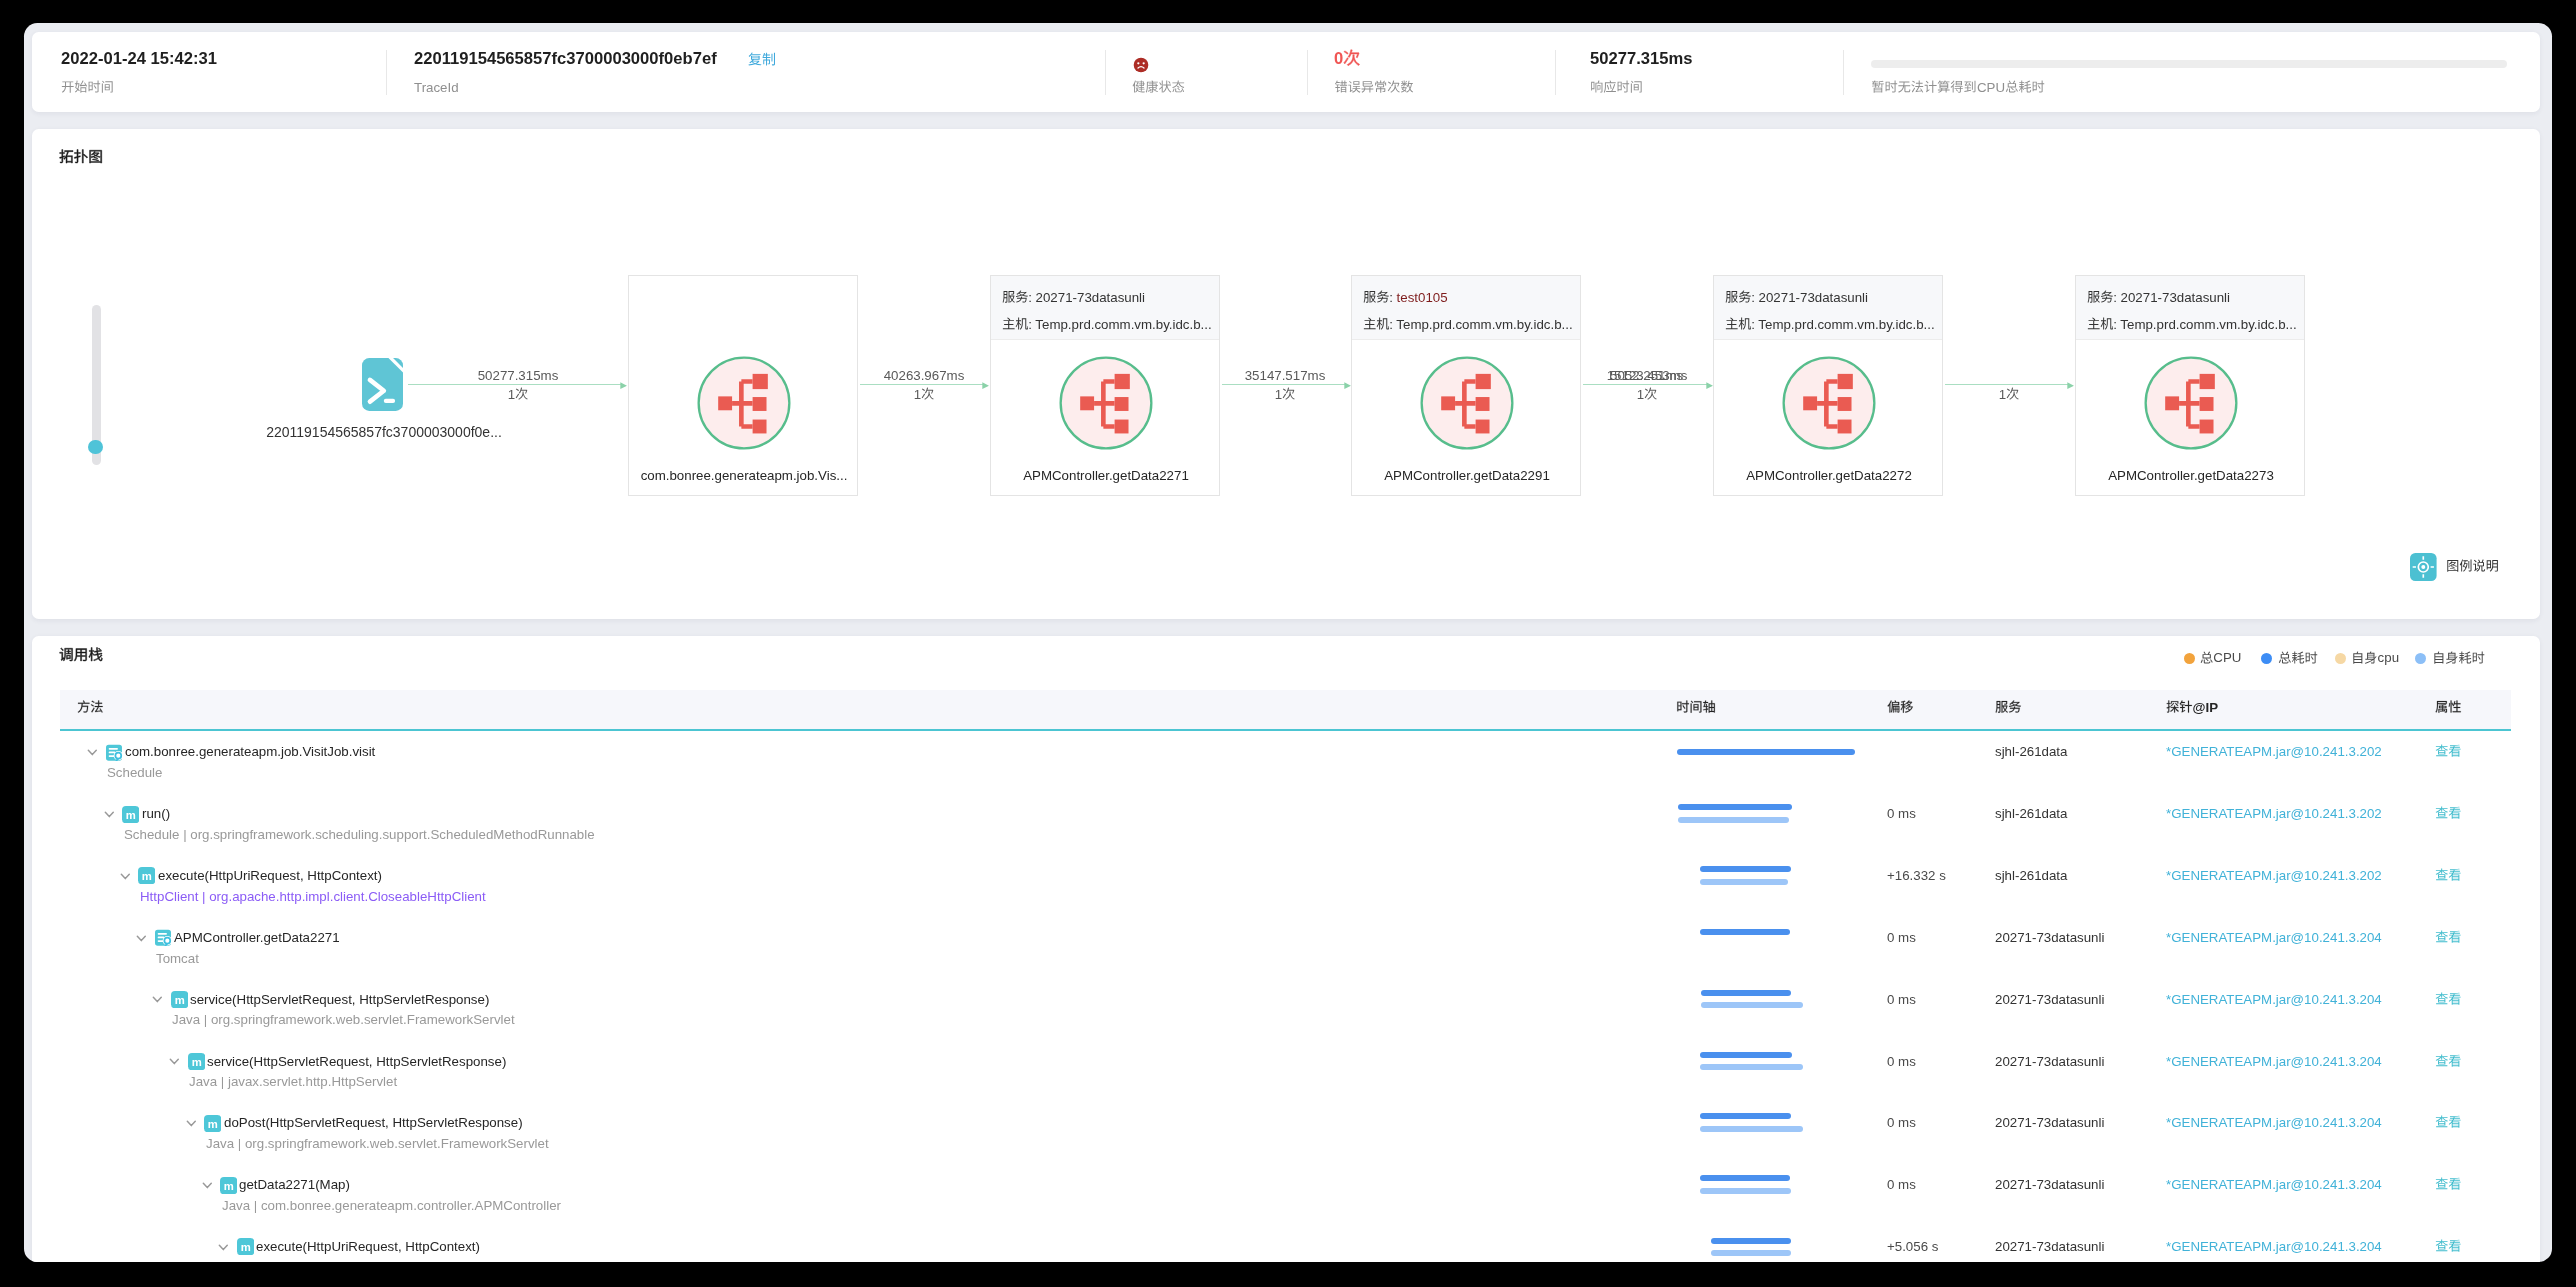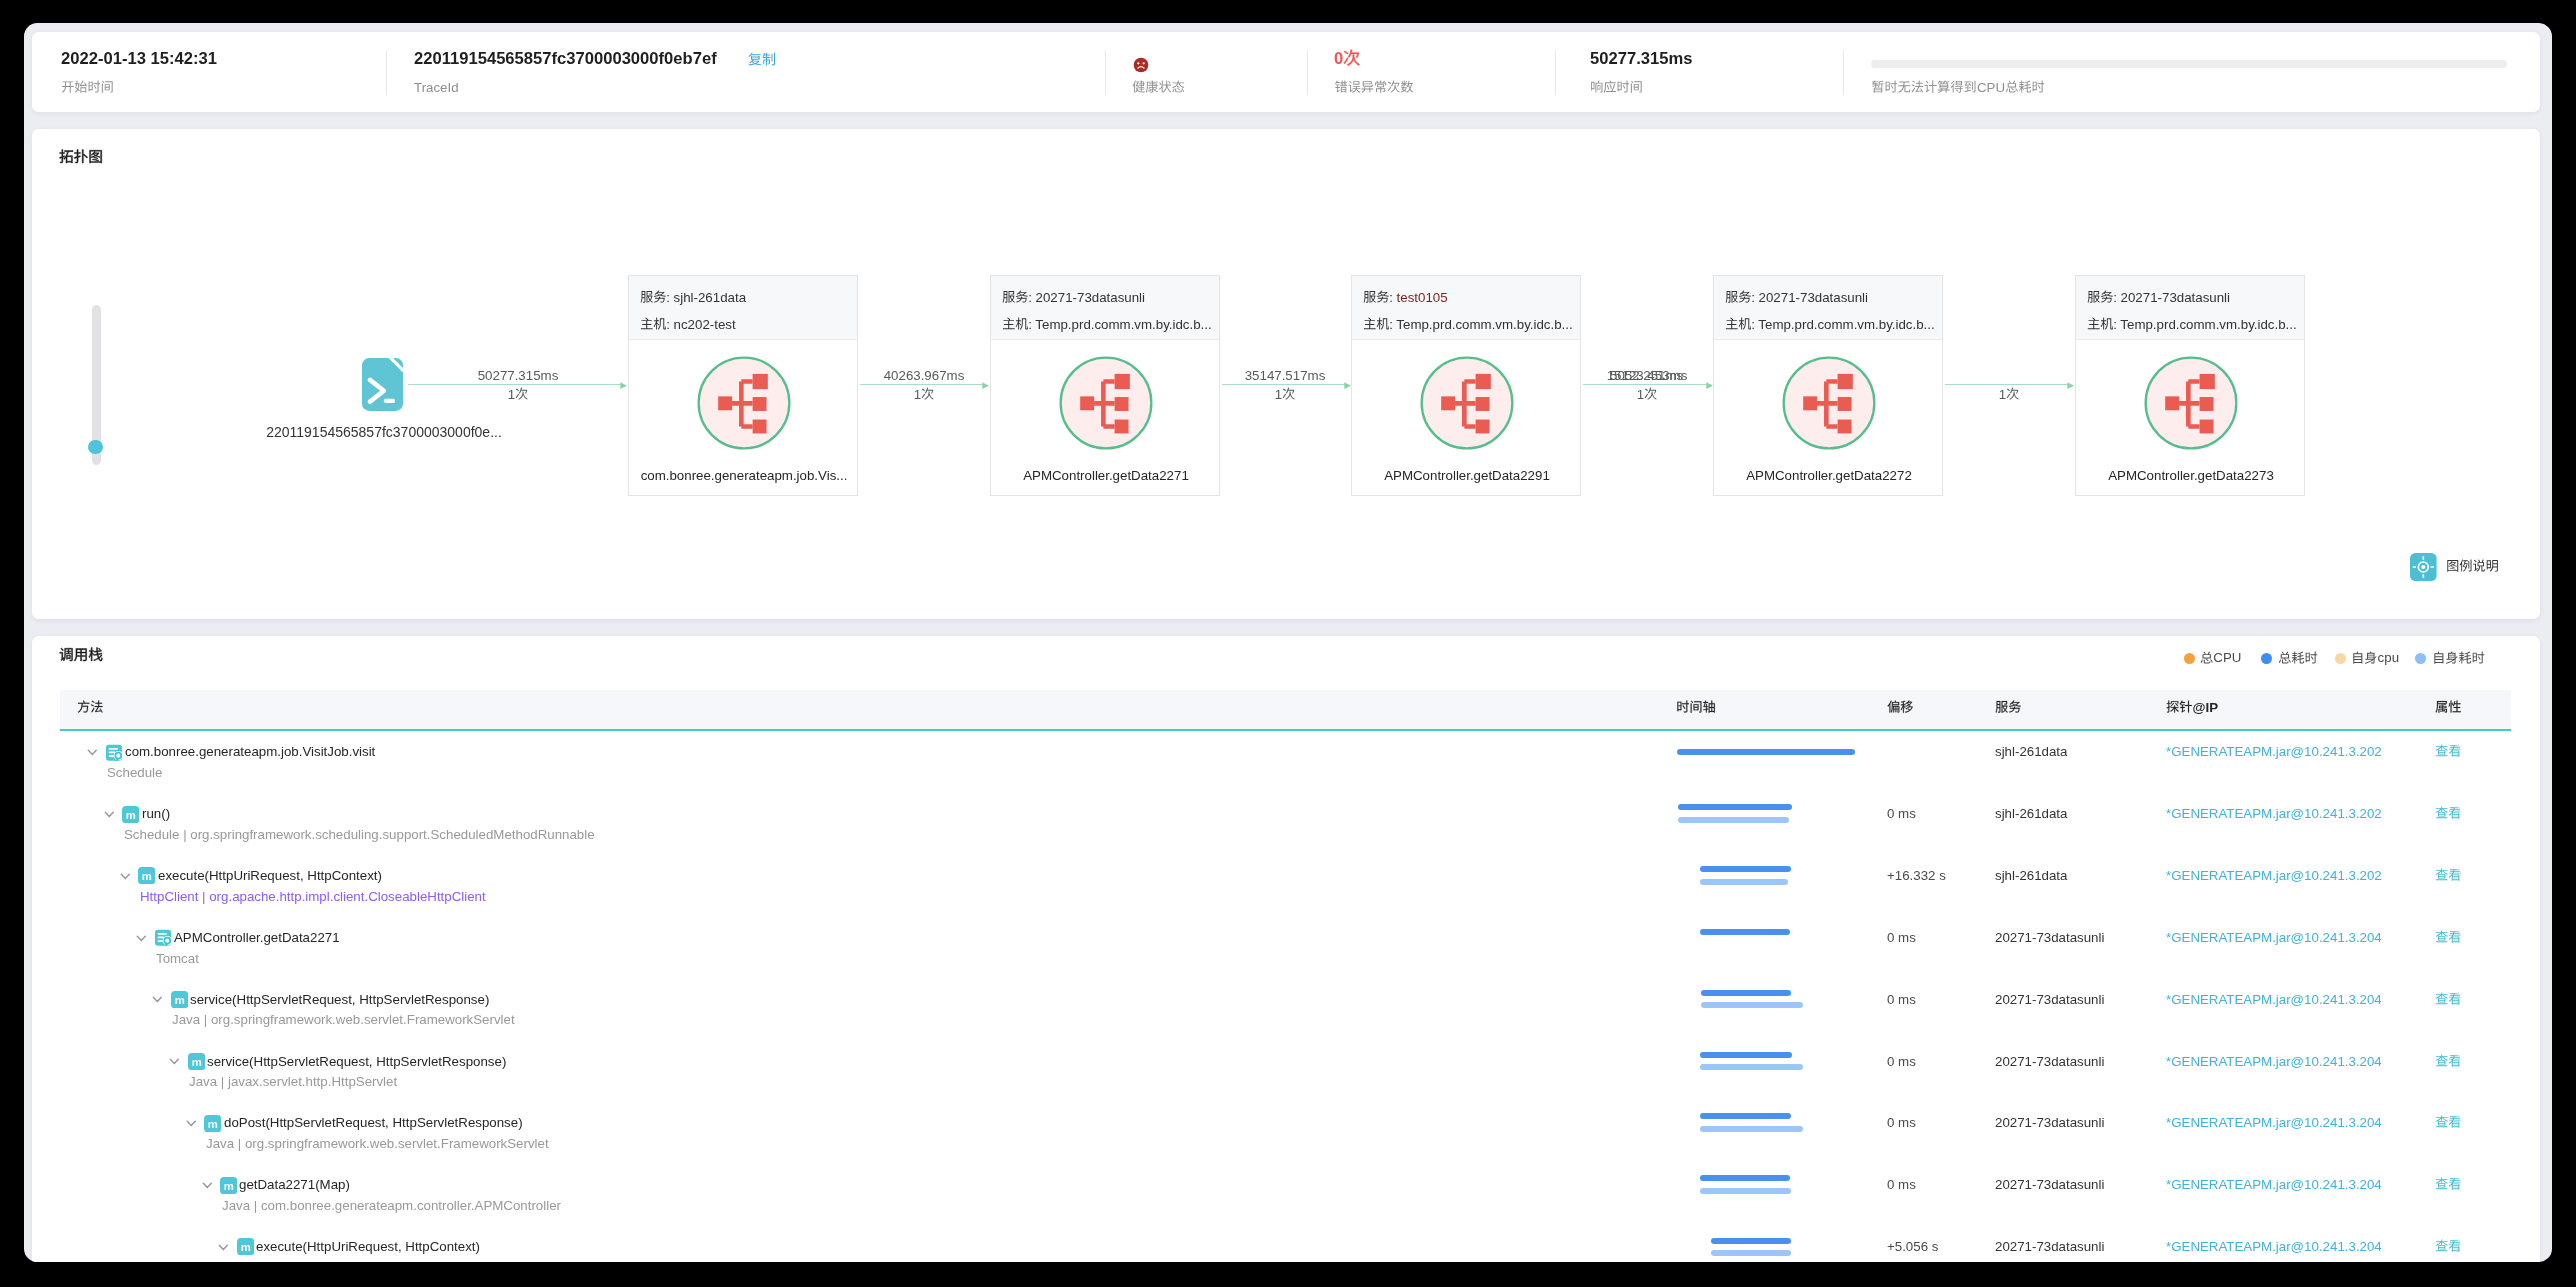--- a/index.html
+++ b/index.html
@@ -3,21 +3,21 @@
 *{margin:0;padding:0;box-sizing:border-box}
 html,body{width:2576px;height:1287px;background:#000;font-family:"Liberation Sans",sans-serif;}
 .app{position:absolute;left:24px;top:22.6px;width:2528px;height:1239px;background:#ebedf2;border-radius:13.3px;overflow:hidden}
 .card{position:absolute;background:#fff;border-radius:6.6px;box-shadow:0 1.3px 5.3px rgba(30,40,60,.06)}
 .k{display:inline-block}
 .vdiv{position:absolute;width:1.3px;background:#e8e8e8}
 </style></head><body>
 
 <div class="app">
 <div class="card" style="left:8px;top:9.3px;width:2508px;height:80px">
-<div style="position:absolute;left:29px;top:14.6px;height:25px;line-height:25px;font-size:16.6px;white-space:nowrap;"><span style="font-weight:700;color:#1f1f1f">2022-01-13 15:42:31</span></div>
+<div style="position:absolute;left:29px;top:14.6px;height:25px;line-height:25px;font-size:16.6px;white-space:nowrap;"><span style="font-weight:700;color:#1f1f1f">2022-01-24 15:42:31</span></div>
       <div style="position:absolute;left:29px;top:46px;height:20px;line-height:20px;font-size:13.3px;white-space:nowrap;"><svg class="k" style="width:53px;height:15px;vertical-align:-3.5px" viewBox="0 -880 4000 1140" fill="#8f8f8f">
           <use href="#g5f00" x="0"></use>
           <use href="#g59cb" x="1000"></use>
           <use href="#g65f6" x="2000"></use>
           <use href="#g95f4" x="3000"></use>
         </svg></div>
 <div style="position:absolute;left:382px;top:14.6px;height:25px;line-height:25px;font-size:16.6px;white-space:nowrap;"><span style="font-weight:700;color:#1f1f1f">220119154565857fc3700003000f0eb7ef</span><span style="display:inline-block;width:31px"></span><svg class="k" style="width:28px;height:16px;vertical-align:-3.7px" viewBox="0 -880 2000 1140" fill="#3fa9dc">
           <use href="#g590d" x="0"></use>
           <use href="#g5236" x="1000"></use>
         </svg></div>
@@ -82,30 +82,20 @@
 <div style="position:absolute;left:60px;top:176px;width:9.3px;height:160px;border-radius:4.7px;background:#e2e2e5"></div>
 <div style="position:absolute;left:56px;top:311px;width:14.6px;height:14.6px;border-radius:50%;background:#4fc3d8"></div>
 <svg style="position:absolute;left:330px;top:229px" width="41" height="53" viewBox="0 0 62 80">
 <path d="M11 0 H40 L62 22 V69 a11 11 0 0 1 -11 11 H11 a11 11 0 0 1 -11 -11 V11 a11 11 0 0 1 11 -11 Z" fill="#5fc5d5"></path>
 <path d="M47 0 H51 a11 11 0 0 1 11 11 V15 Z" fill="#5fc5d5"></path>
 <path d="M12 33 L33 49.5 L12 66" fill="none" stroke="#fff" stroke-width="7" stroke-linecap="round" stroke-linejoin="round"></path>
 <rect x="33" y="61.5" width="17" height="6.5" rx="3" fill="#fff"></rect>
 </svg>
 <div style="position:absolute;left:-47px;width:798px;text-align:center;top:293px;height:21px;line-height:21px;font-size:14px;white-space:nowrap;"><span style="color:#333">220119154565857fc3700003000f0e...</span></div>
 <div style="position:absolute;left:596px;top:146px;width:230px;height:221px;border:0.7px solid #e4e4e4;background:#fff">
-<div style="position:absolute;left:0;top:0;right:0;height:64px;background:#f7f8fa;border-bottom:0.7px solid #ececec">
-<div style="position:absolute;left:10.6px;top:12px;height:20px;line-height:20px;font-size:13.3px;white-space:nowrap;"><svg class="k" style="width:26.6px;height:15px;vertical-align:-3.5px" viewBox="0 -880 2000 1140" fill="#333">
-              <use href="#g670d" x="0"></use>
-              <use href="#g52a1" x="1000"></use>
-            </svg><span style="color:#333">: </span><span style="color:#333">sjhl-261data</span></div>
-<div style="position:absolute;left:10.6px;top:39px;height:20px;line-height:20px;font-size:13.3px;white-space:nowrap;"><svg class="k" style="width:26.6px;height:15px;vertical-align:-3.5px" viewBox="0 -880 2000 1140" fill="#333">
-              <use href="#g4e3b" x="0"></use>
-              <use href="#g673a" x="1000"></use>
-            </svg><span style="color:#333">: </span><span style="color:#333">nc202-test</span></div>
-</div>
 <svg style="position:absolute;left:68px;top:80px" width="94" height="94" viewBox="0 0 142 142">
 <circle cx="71" cy="71" r="68.5" fill="#fdeded" stroke="#57bd8c" stroke-width="3.5"></circle>
 <g fill="#ea5b52" stroke="#ea5b52">
 <rect x="32" y="61" width="21" height="21" stroke="none"></rect>
 <rect x="84" y="27" width="23" height="23" stroke="none"></rect>
 <rect x="84" y="62" width="21" height="21" stroke="none"></rect>
 <rect x="84" y="96" width="21" height="21" stroke="none"></rect>
 <path d="M53 71.5 H73 M67 71.5 H84 M67 38.5 H84 M67 106.5 H84 M67 38.5 V106.5" fill="none" stroke-width="7"></path>
 </g>
         </svg>

